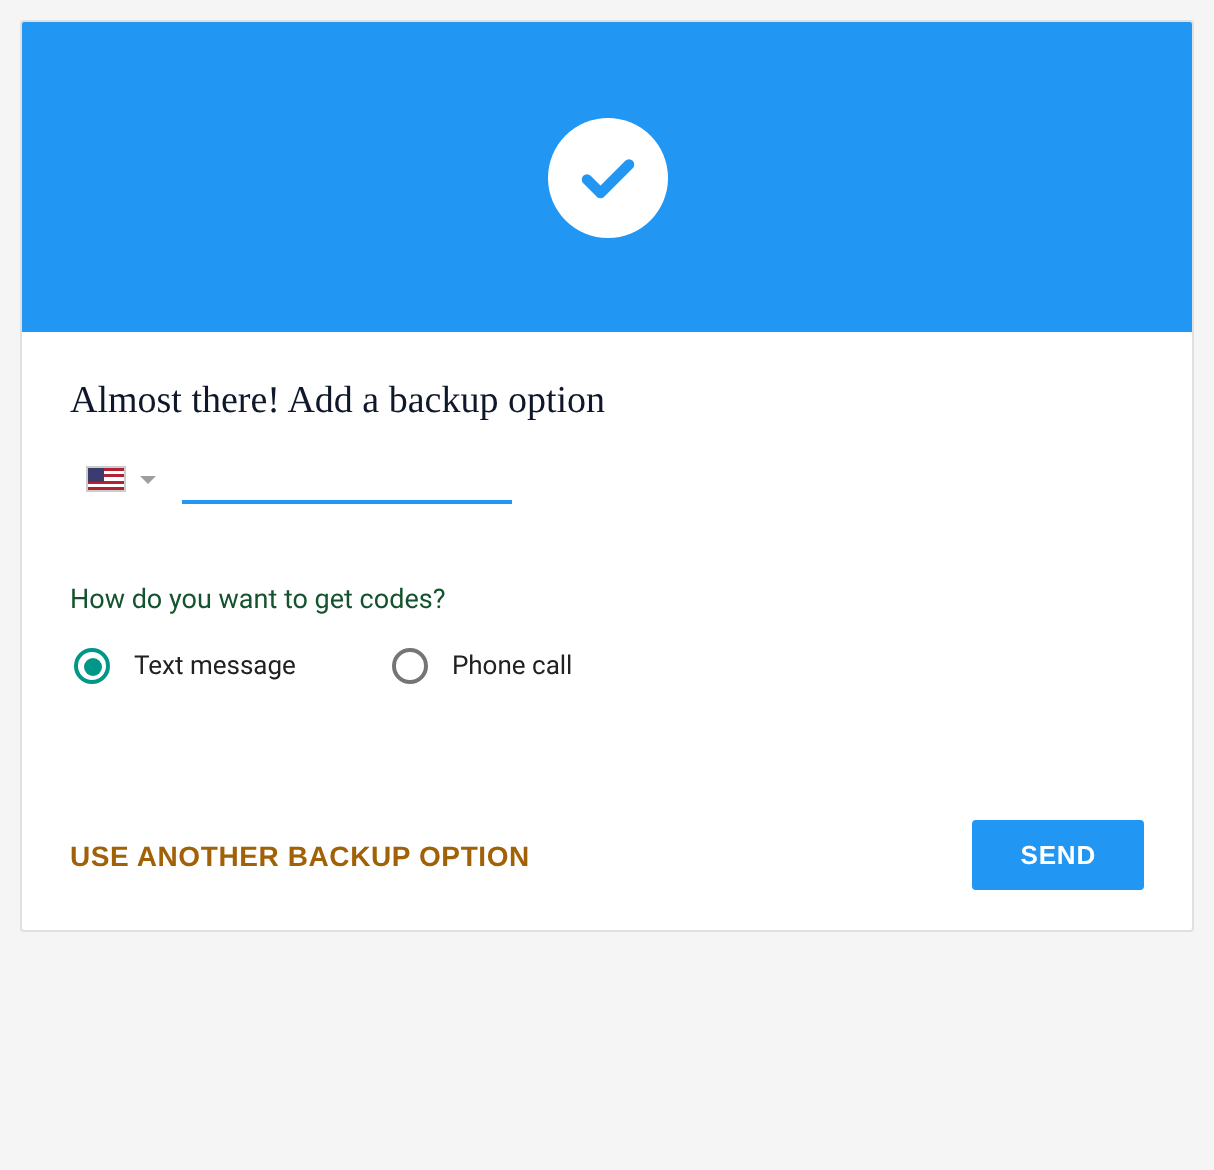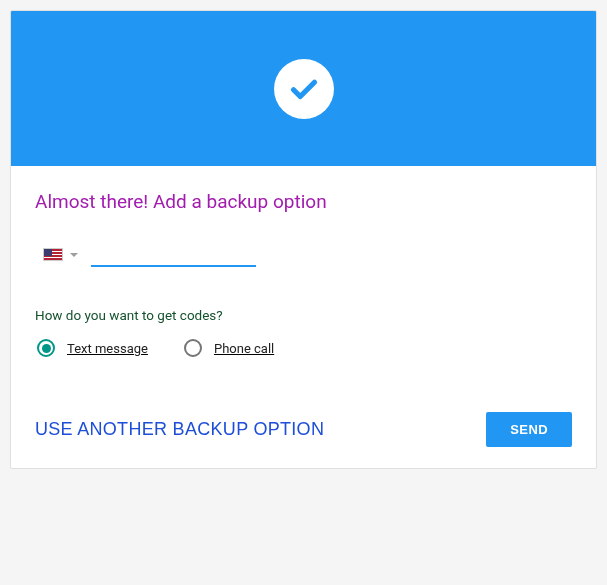--- a/index.html
+++ b/index.html
@@ -31,22 +31,23 @@
     border-radius: 50%;
     display: flex;
     align-items: center;
     justify-content: center;
   }
   .check-circle svg { width: 36px; height: 36px; }
   .content { padding: 24px 24px 20px 24px; }
   .title {
     font-size: 19px;
     font-weight: 400;
-    color: #a21caf;
-    margin-bottom: 28px;
+    color: #0f172a;
+    margin-bottom: 14px;
+    font-family: Liberation Serif, serif;
   }
   .description {
     font-size: 13px;
     color: #424242;
     line-height: 1.45;
     margin-bottom: 34px;
   }
   .phone-row {
     display: flex;
     align-items: center;
@@ -99,24 +100,23 @@
     line-height: 1.6;
     margin-bottom: 36px;
   }
   .question {
     font-size: 13.5px;
     color: #14532d;
     margin-bottom: 16px;
   }
   .radio-row {
     display: flex;
-    gap: 36px;
-    margin-bottom: 54px;
+    gap: 48px;
+    margin-bottom: 68px;
     padding-left: 2px;
-    text-decoration: underline;
   }
   .radio-option {
     display: flex;
     align-items: center;
     gap: 12px;
     cursor: pointer;
   }
   .radio-circle {
     width: 18px;
     height: 18px;
@@ -142,23 +142,23 @@
     color: #212121;
   }
   .actions {
     display: flex;
     justify-content: space-between;
     align-items: center;
   }
   .link-button {
     background: none;
     border: none;
-    color: #1d4ed8;
-    font-size: 18px;
-    font-weight: 400;
+    color: #a16207;
+    font-size: 14px;
+    font-weight: 700;
     letter-spacing: 0.3px;
     cursor: pointer;
     padding: 8px 0;
   }
   .primary-button {
     background: #2196f3;
     color: #fff;
     border: none;
     font-size: 13px;
     font-weight: 700;

